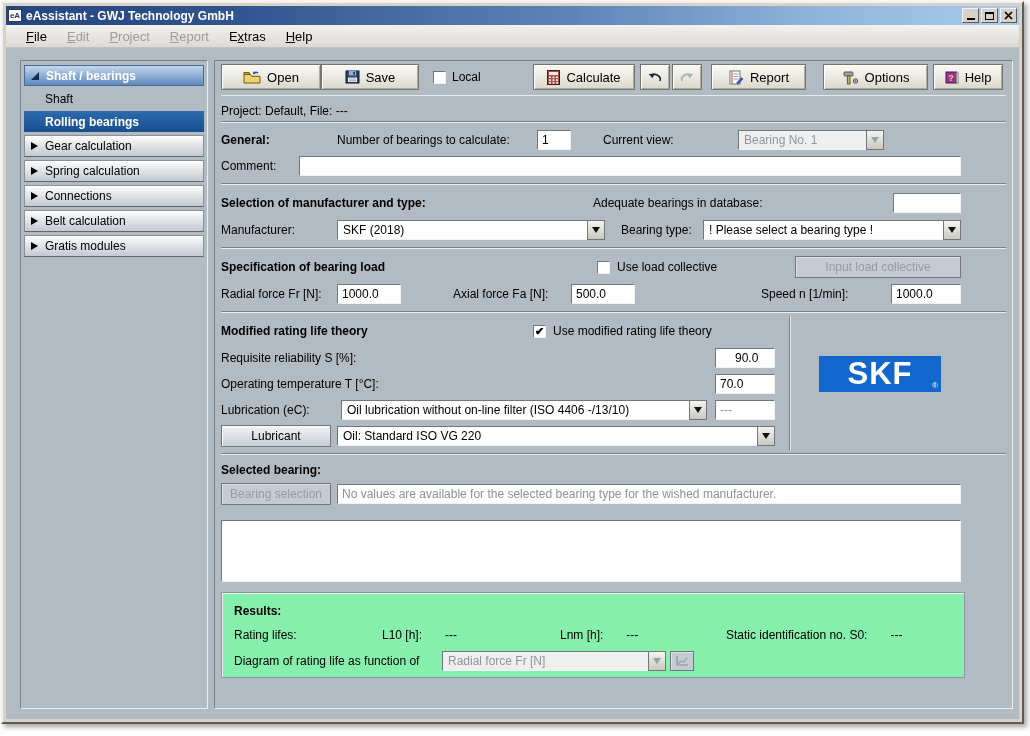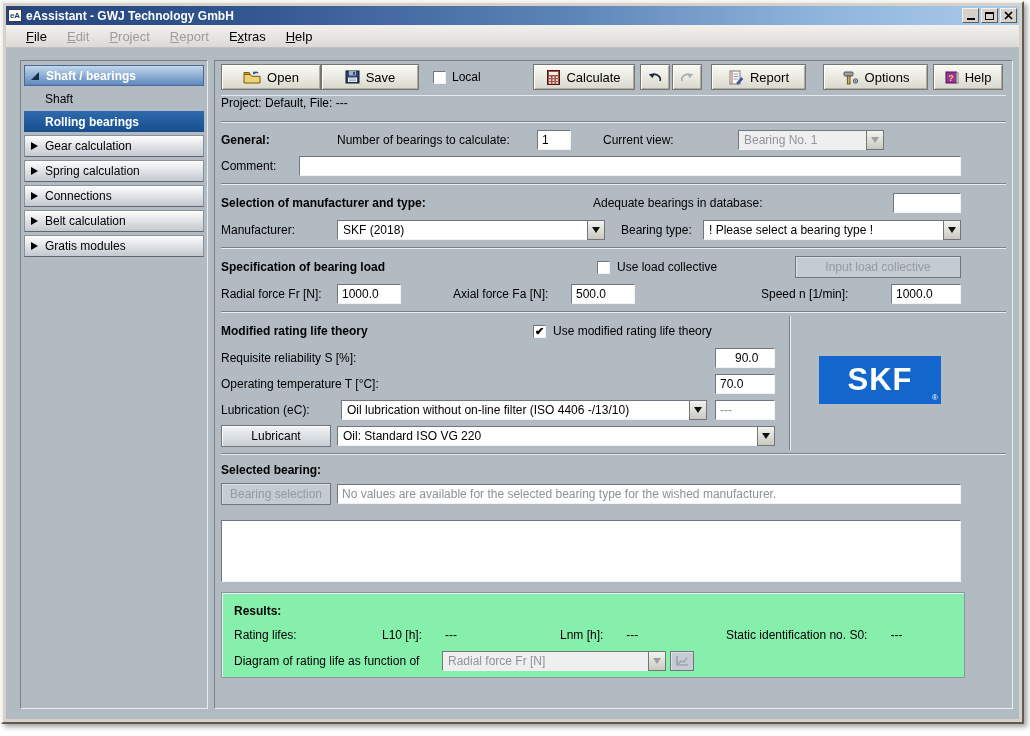--- a/index.html
+++ b/index.html
@@ -57,21 +57,21 @@
   
   .toolbar { display:flex; align-items:center; height:30px; flex:0 0 30px;
     border-bottom:1px solid #E4E9EE; padding-bottom:7px; }
   .tbtn { height:26px; display:flex; align-items:center; justify-content:center; gap:6px;
     background:linear-gradient(#FBFBF6,#D8D8CC); border:1px solid #76766E;
     box-shadow:inset 1px 1px 0 #FFFFFF, inset -1px -1px 0 #ADADA3; font-size:13px; }
   .tbtn.small { width:30px; }
   .tbtn.disabled { color:#9aa0a6; }
 
   .groove { border-top:1px solid #79828B; border-bottom:1px solid #E9EEF3; height:2px; margin:3px 0; }
-  .prow { display:flex; align-items:flex-start; height:22px; }
+  .prow { display:flex; align-items:flex-end; height:22px; }
   .frow { display:flex; align-items:center; height:24px; margin:2px 0; }
   .bold { font-weight:bold; }
   .gap8 { width:8px; } .gap16 { width:16px; } .gap32 { width:32px; } .gap35 { width:35px; }
 
   .tfield { background:#fff; border:1px solid; border-color:#6F767D #EFF3F7 #EFF3F7 #6F767D;
     height:20px; font-size:12px; padding:0 4px; font-family:"Liberation Sans",sans-serif;
     color:#000; outline:none; }
   .gray-text { color:#8B9298; }
 
   .combo { display:flex; height:20px; }
@@ -90,21 +90,21 @@
   .pbtn { height:22px; display:flex; align-items:center; justify-content:center;
     background:linear-gradient(#F2F4F6,#C8CED4); border:1px solid #70767C;
     box-shadow:inset 1px 1px 0 #fff; font-size:12px; }
   .pbtn.disabled { background:#C4CBD2; color:#939BA3; box-shadow:inset 1px 1px 0 #DCE2E8; }
 
   
   .rating-wrap { display:flex; }
   .rating-left { width:554px; flex:0 0 554px; }
   .vdivider { border-left:1px solid #79828B; border-right:1px solid #E9EEF3; margin-left:14px; }
   .skf-area { flex:1; }
-  .skf-logo { width:122px; height:48px; background:#1266CC; margin:40px 0 0 28px;
+  .skf-logo { width:122px; height:36px; background:#1266CC; margin:40px 0 0 28px;
     display:flex; align-items:center; justify-content:center; position:relative; }
   .skf-text { color:#fff; font-size:31px; font-weight:800; letter-spacing:1px;
     font-family:"Liberation Sans",sans-serif; }
   .skf-reg { position:absolute; right:3px; bottom:2px; color:#fff; font-size:8px; }
 
   .bigbox { width:740px; height:62px; background:#fff; margin-top:12px;
     border:1px solid; border-color:#6F767D #EFF3F7 #EFF3F7 #6F767D; }
 
   .results { width:744px; height:86px; margin-top:10px; background:#86efac;
     border:1px solid #8C96A0; box-shadow:inset 1px 1px 0 #E6EEF6; padding:6px 12px; }

